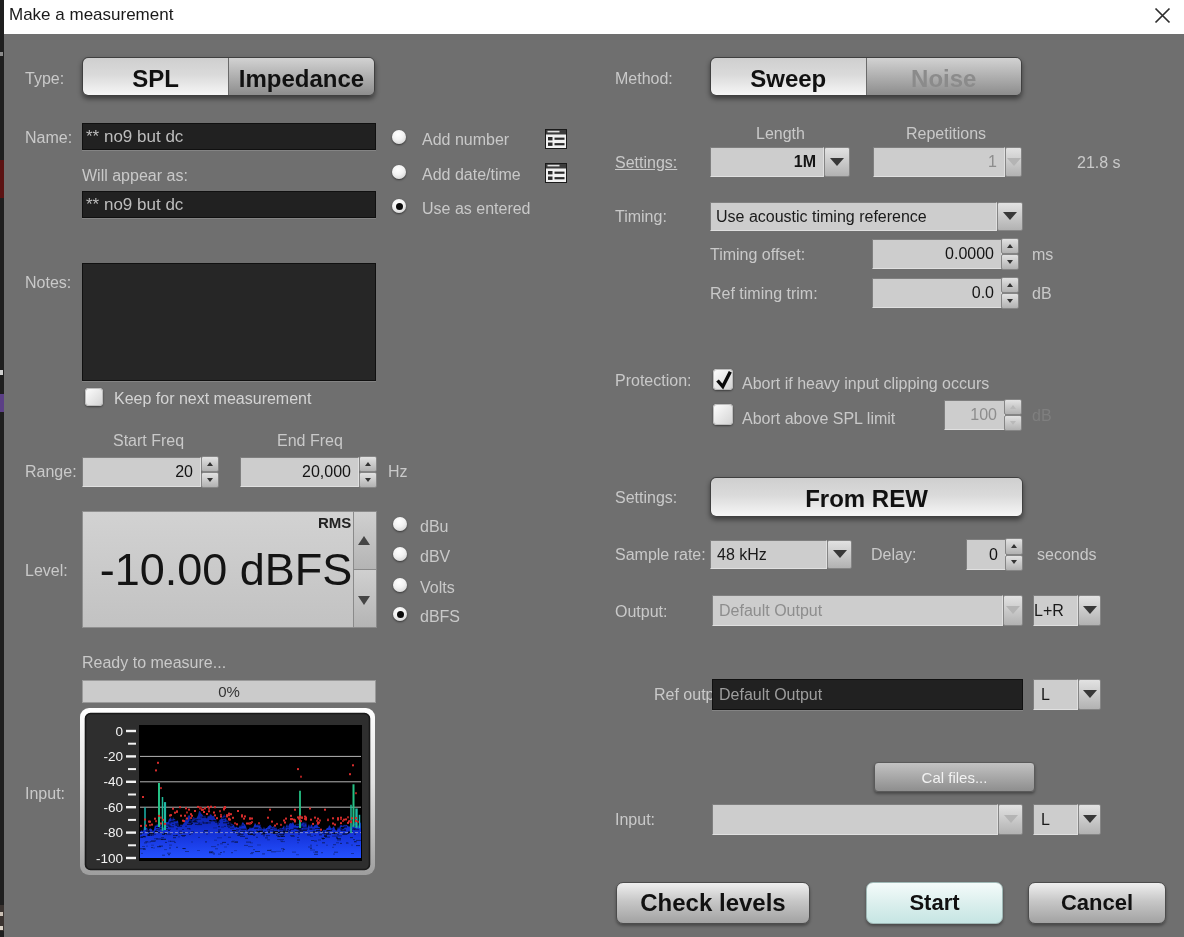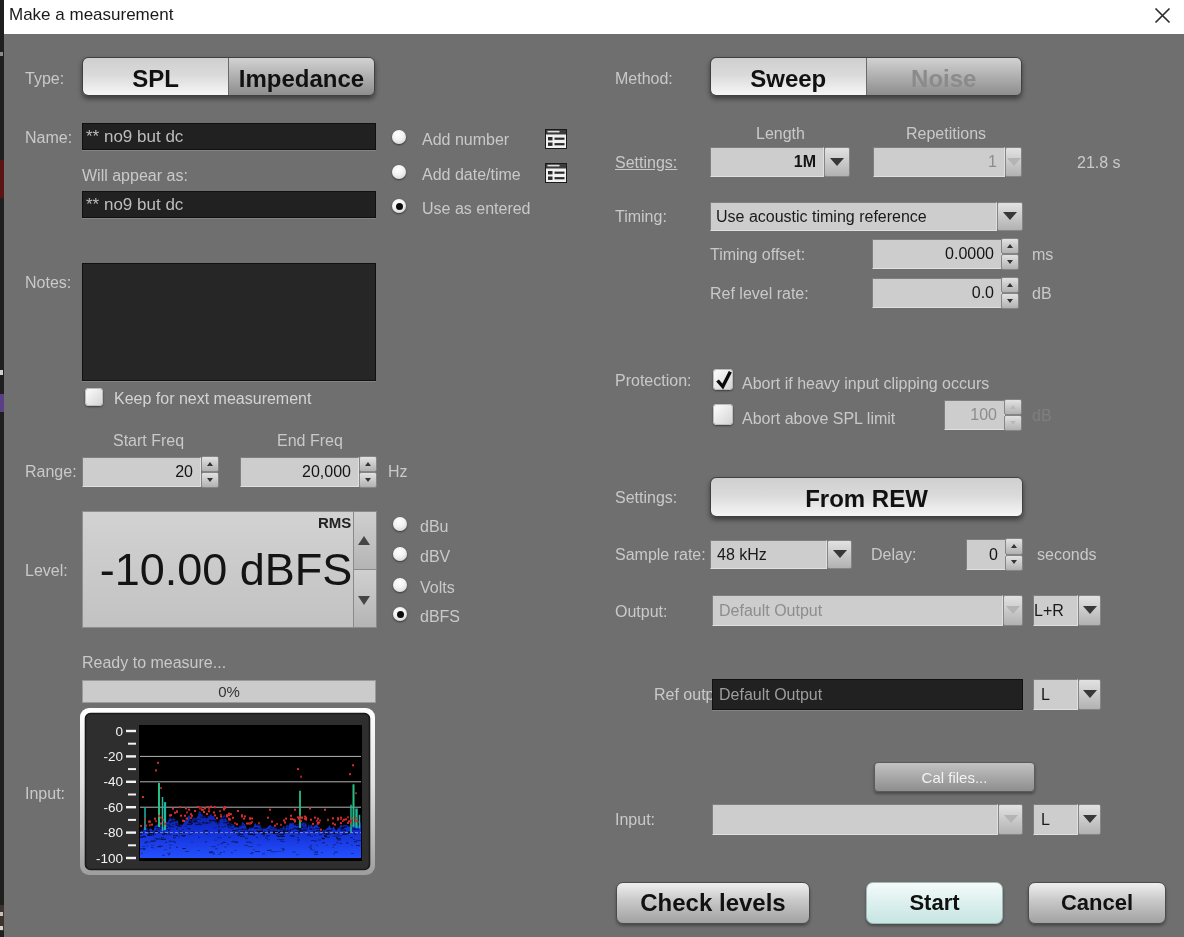--- a/index.html
+++ b/index.html
@@ -762,21 +762,21 @@
 <div class="lite" style="left:710px;top:202px;width:287px;height:29px;line-height:27px;padding-left:5px">Use acoustic timing reference</div>
 <div class="arrbtn" style="left:997px;top:202px;width:26px;height:29px"></div>
 <div class="abs" style="left:1003.0px;top:212.0px;width:0;height:0;border-left:7px solid transparent;border-right:7px solid transparent;border-top:8px solid #383838"></div>
 <div class="lbl" style="left:710px;top:244px;">Timing offset:</div>
 <div class="spinfield" style="left:872px;top:239px;width:130px;height:30px;line-height:28px;padding-right:7px">0.0000</div>
 <div class="arrbtn" style="left:1001px;top:238px;width:18px;height:16.0px"></div>
 <div class="arrbtn" style="left:1001px;top:254.0px;width:18px;height:16.0px"></div>
 <div class="striM" style="left:1006.5px;top:244.0px;border-left:3.5px solid transparent;border-right:3.5px solid transparent;border-bottom:4.5px solid #333333"></div>
 <div class="striM" style="left:1006.5px;top:259.5px;border-left:3.5px solid transparent;border-right:3.5px solid transparent;border-top:4.5px solid #333333"></div>
 <div class="lbl" style="left:1032px;top:244px;">ms</div>
-<div class="lbl" style="left:710px;top:283px;">Ref level rate:</div>
+<div class="lbl" style="left:710px;top:283px;">Ref timing trim:</div>
 <div class="spinfield" style="left:872px;top:278px;width:130px;height:30px;line-height:28px;padding-right:7px">0.0</div>
 <div class="arrbtn" style="left:1001px;top:277px;width:18px;height:16.0px"></div>
 <div class="arrbtn" style="left:1001px;top:293.0px;width:18px;height:16.0px"></div>
 <div class="striM" style="left:1006.5px;top:283.0px;border-left:3.5px solid transparent;border-right:3.5px solid transparent;border-bottom:4.5px solid #333333"></div>
 <div class="striM" style="left:1006.5px;top:298.5px;border-left:3.5px solid transparent;border-right:3.5px solid transparent;border-top:4.5px solid #333333"></div>
 <div class="lbl" style="left:1032px;top:283px;">dB</div>
 <div class="lbl" style="left:615px;top:370px;text-align:center;">Protection:</div>
 <div class="cb" style="left:713px;top:369px;width:20px;height:21px"></div>
 <svg class="abs" style="left:714px;top:368px" width="24" height="24">
     <path d="M3.5 12.5 L8.8 18.6 L16.3 3.8" fill="none" stroke="#0a0a0a" stroke-width="3.4"></path>

